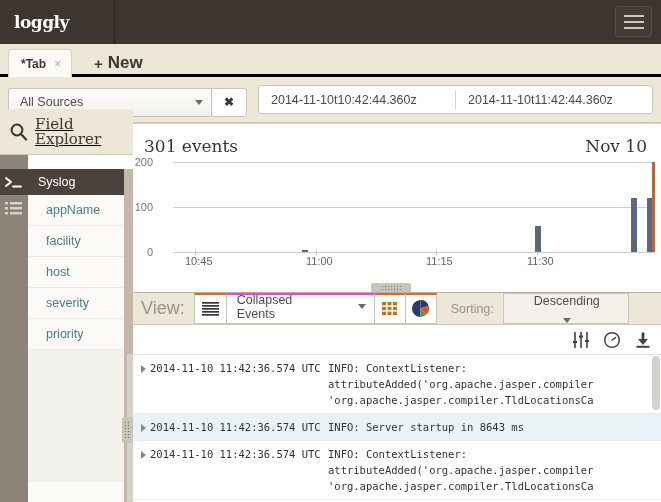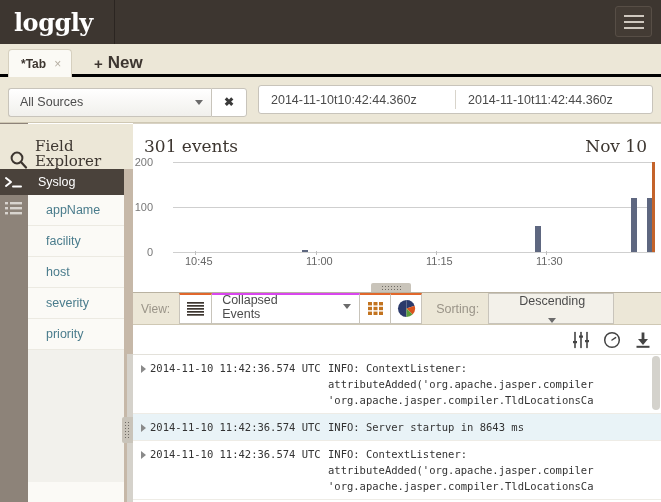--- a/index.html
+++ b/index.html
@@ -15,21 +15,21 @@
   .brandbar {
     position: absolute; left: 0; top: 0; width: 661px; height: 44px;
     background: #3d3630;
     display: flex; align-items: center;
   }
   .logo {
     width: 115px; height: 44px;
     display: flex; align-items: center; padding-left: 14px;
     color: #ffffff;
     font-family: "DejaVu Serif", serif;
-    font-weight: bold; font-size: 24px; letter-spacing: -0.5px;
+    font-weight: bold; font-size: 17px; letter-spacing: -0.5px;
     border-right: 1px solid #2b2521;
   }
   .menu-btn {
     position: absolute; right: 9px; top: 6px;
     width: 37px; height: 31px;
     border: 1px solid #57four; 
     border: 1px solid #574e46;
     border-radius: 3px;
     background: #433b34;
     display: flex; flex-direction: column; justify-content: center;
@@ -104,24 +104,25 @@
     cursor: text;
   }
   .dt-sep { width: 1px; height: 19px; background: #d8d4cb; }
 
   
   .rail {
     position: absolute; left: 0; top: 123px; width: 28px; height: 379px;
     background: #8d8379;
   }
   .rail-head {
-    position: absolute; left: 0; top: 124px; width: 133px; height: 46px;
+    position: absolute; left: 0; top: 109px; width: 133px; height: 46px;
     background: #ece7d7; border-bottom: 1px solid #cfc8b4;
-    display: flex; align-items: flex-end; gap: 7px; padding-left: 9px;
+    display: flex; align-items: center; gap: 7px; padding-left: 9px;
     overflow: hidden;
+    text-decoration: underline;
   }
   .fe-label {
     font-family: "DejaVu Serif", serif;
     font-size: 15px; color: #3d3630; line-height: 1.0;
     width: 72px;
   }
   .rail-icons { position: absolute; left: 0; top: 169px; width: 28px; }
   .rail-ico {
     width: 28px; height: 26px; display: flex; align-items: center;
     justify-content: center; cursor: pointer;
@@ -200,21 +201,21 @@
     background-size: 3px 3px;
   }
 
   
   .viewbar {
     position: absolute; left: 133px; top: 292px; width: 528px; height: 33px;
     background: #ece7d7; border-top: 1px solid #b9b2a1;
     border-bottom: 1px solid #cfc8b4;
     display: flex; align-items: center; padding-left: 8px;
   }
-  .vb-label { font-size: 12px; color: #9a9488; margin-right: 9px; }
+  .vb-label { font-size: 18px; color: #9a9488; margin-right: 9px; }
   .vb-group { display: flex; height: 31px; margin-top: -1px; align-items: stretch; }
   .vb-btn {
     width: 33px; background: #ffffff; border: 1px solid #c8c4bb;
     border-top: 2px solid #ffffff;
     display: flex; align-items: center; justify-content: center; cursor: pointer;
   }
   .vb-btn.active { border-top: 2px solid #e1672b; }
   .vb-sel {
     width: 148px; background: #ffffff; border: 1px solid #c8c4bb;
     border-left: none; border-top: 2px solid #d946ef;
@@ -394,21 +395,21 @@
         <div class="bar" style="left: 129px; width: 6px; height: 2px; background: rgb(94, 103, 128);"></div>
         <div class="bar" style="left: 362px; width: 6px; height: 25.65px; background: rgb(94, 103, 128);"></div>
         <div class="bar" style="left: 458px; width: 6px; height: 54.45px; background: rgb(94, 103, 128);"></div>
         <div class="bar" style="left: 474px; width: 6px; height: 54px; background: rgb(94, 103, 128);"></div>
         <div class="nowline" style="left: 479px; background: rgb(196, 99, 42);"></div>
       </div>
     <div class="xaxis" id="xaxis">
         <span class="xtick" style="left: 14px;">10:45</span>
         <span class="xtick" style="left: 135px;">11:00</span>
         <span class="xtick" style="left: 255px;">11:15</span>
-        <span class="xtick" style="left: 365px;">11:30</span>
+        <span class="xtick" style="left: 356px;">11:30</span>
       </div>
   </div>
 
   <div class="hgrip">
     <div class="dots"></div>
   </div>
 
   <div class="viewbar">
     <span class="vb-label">View:</span>
     <div class="vb-group">

